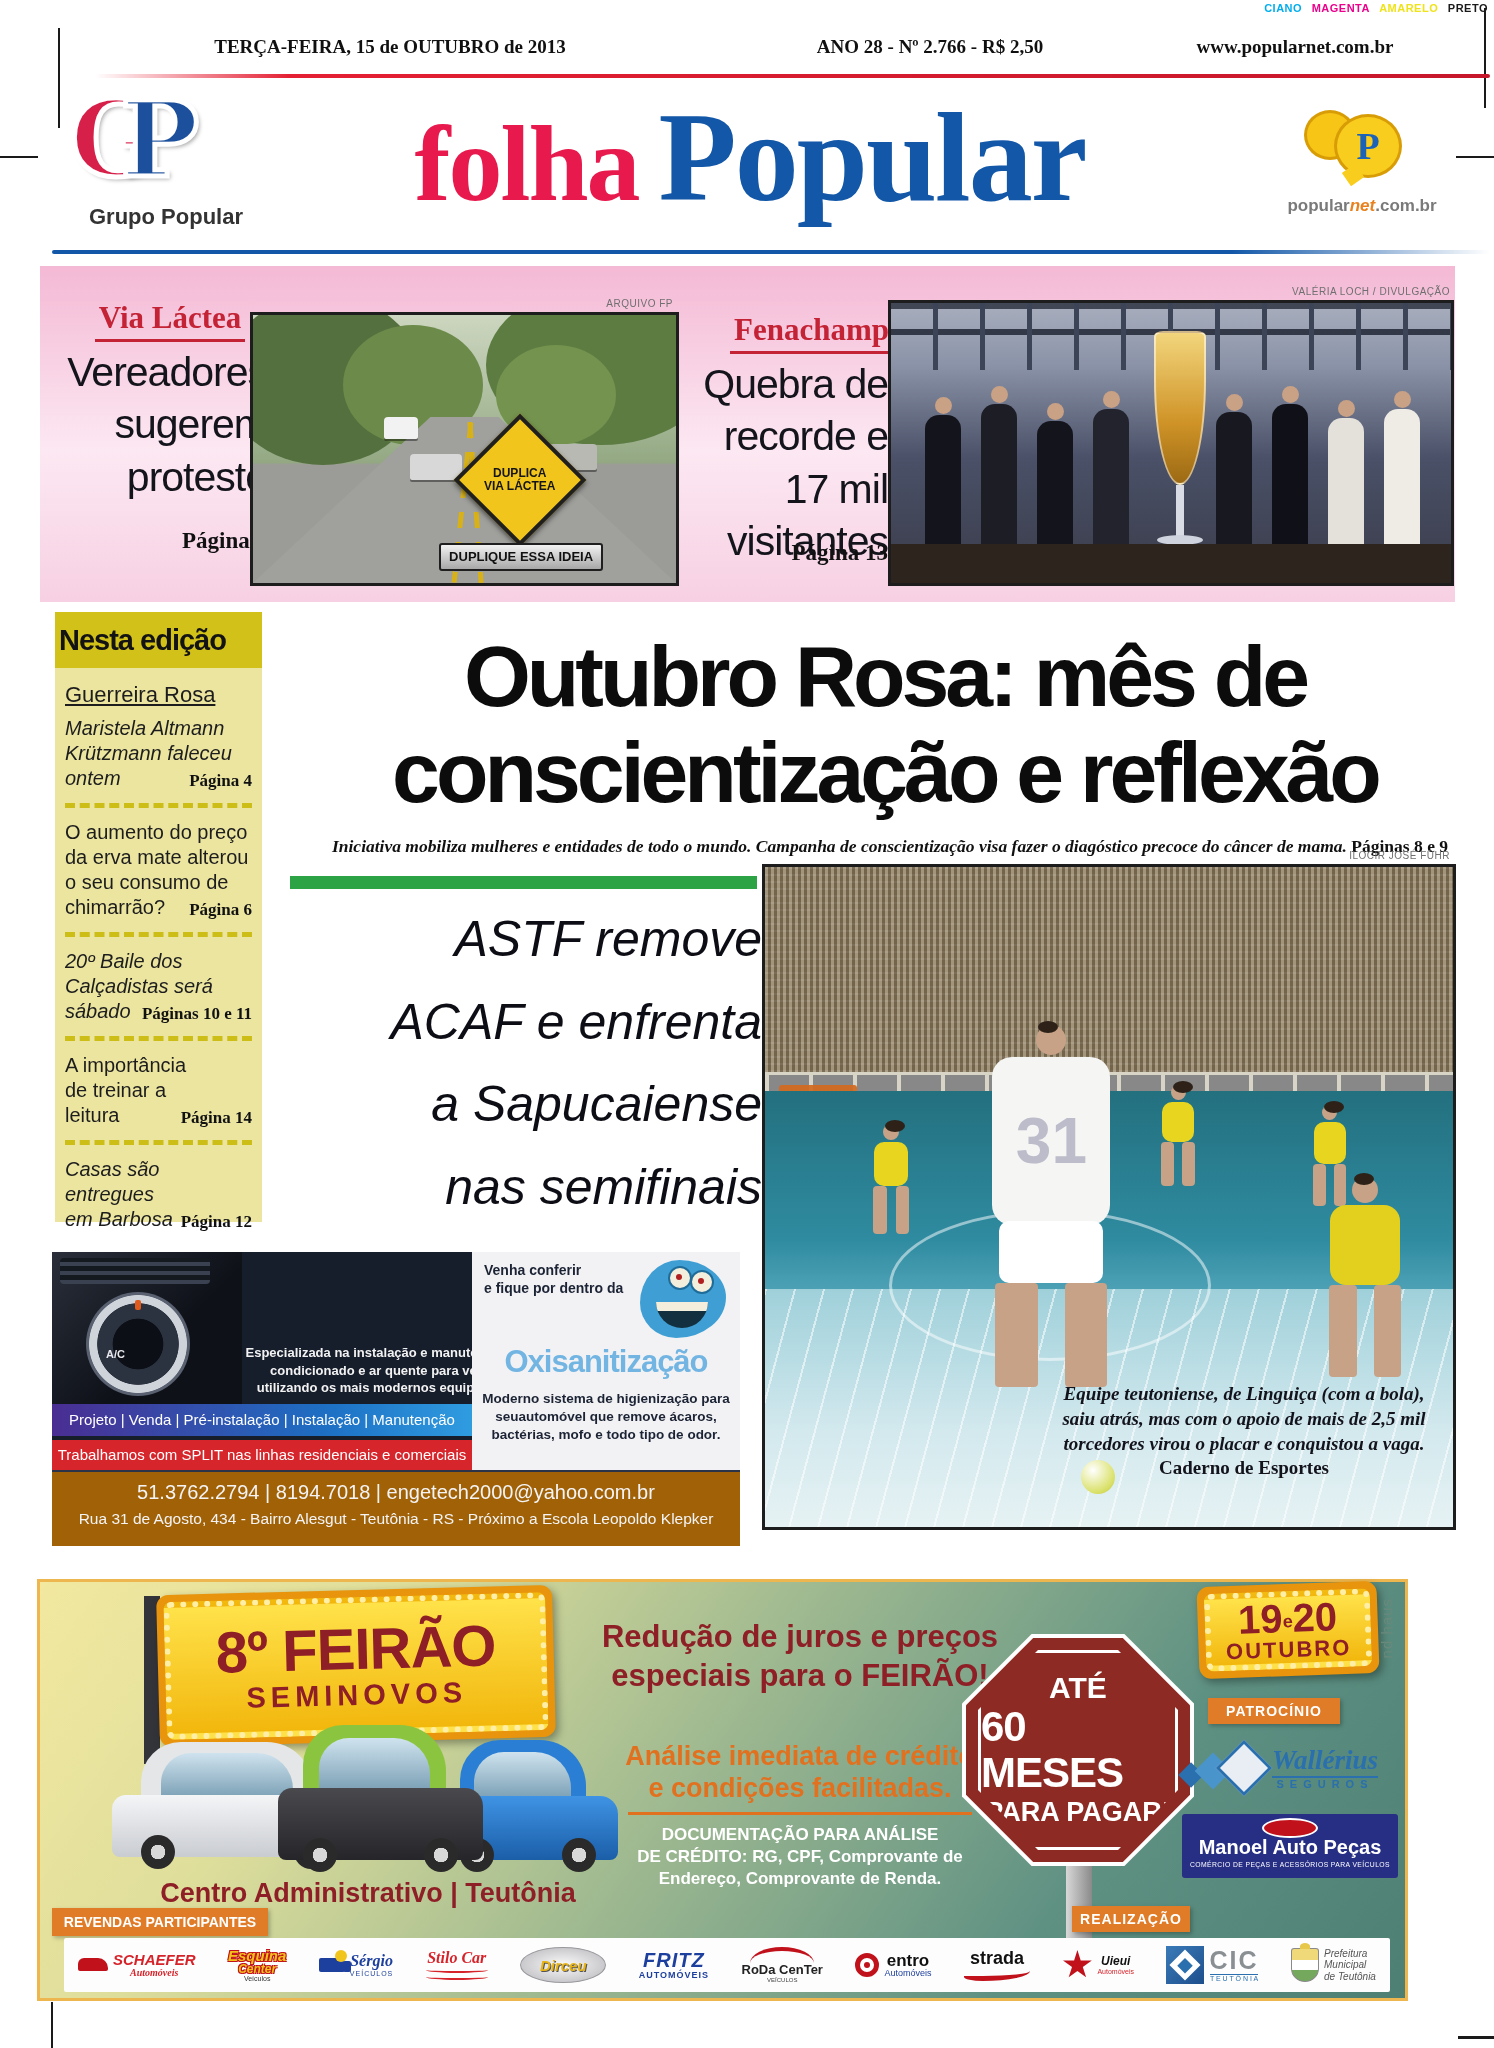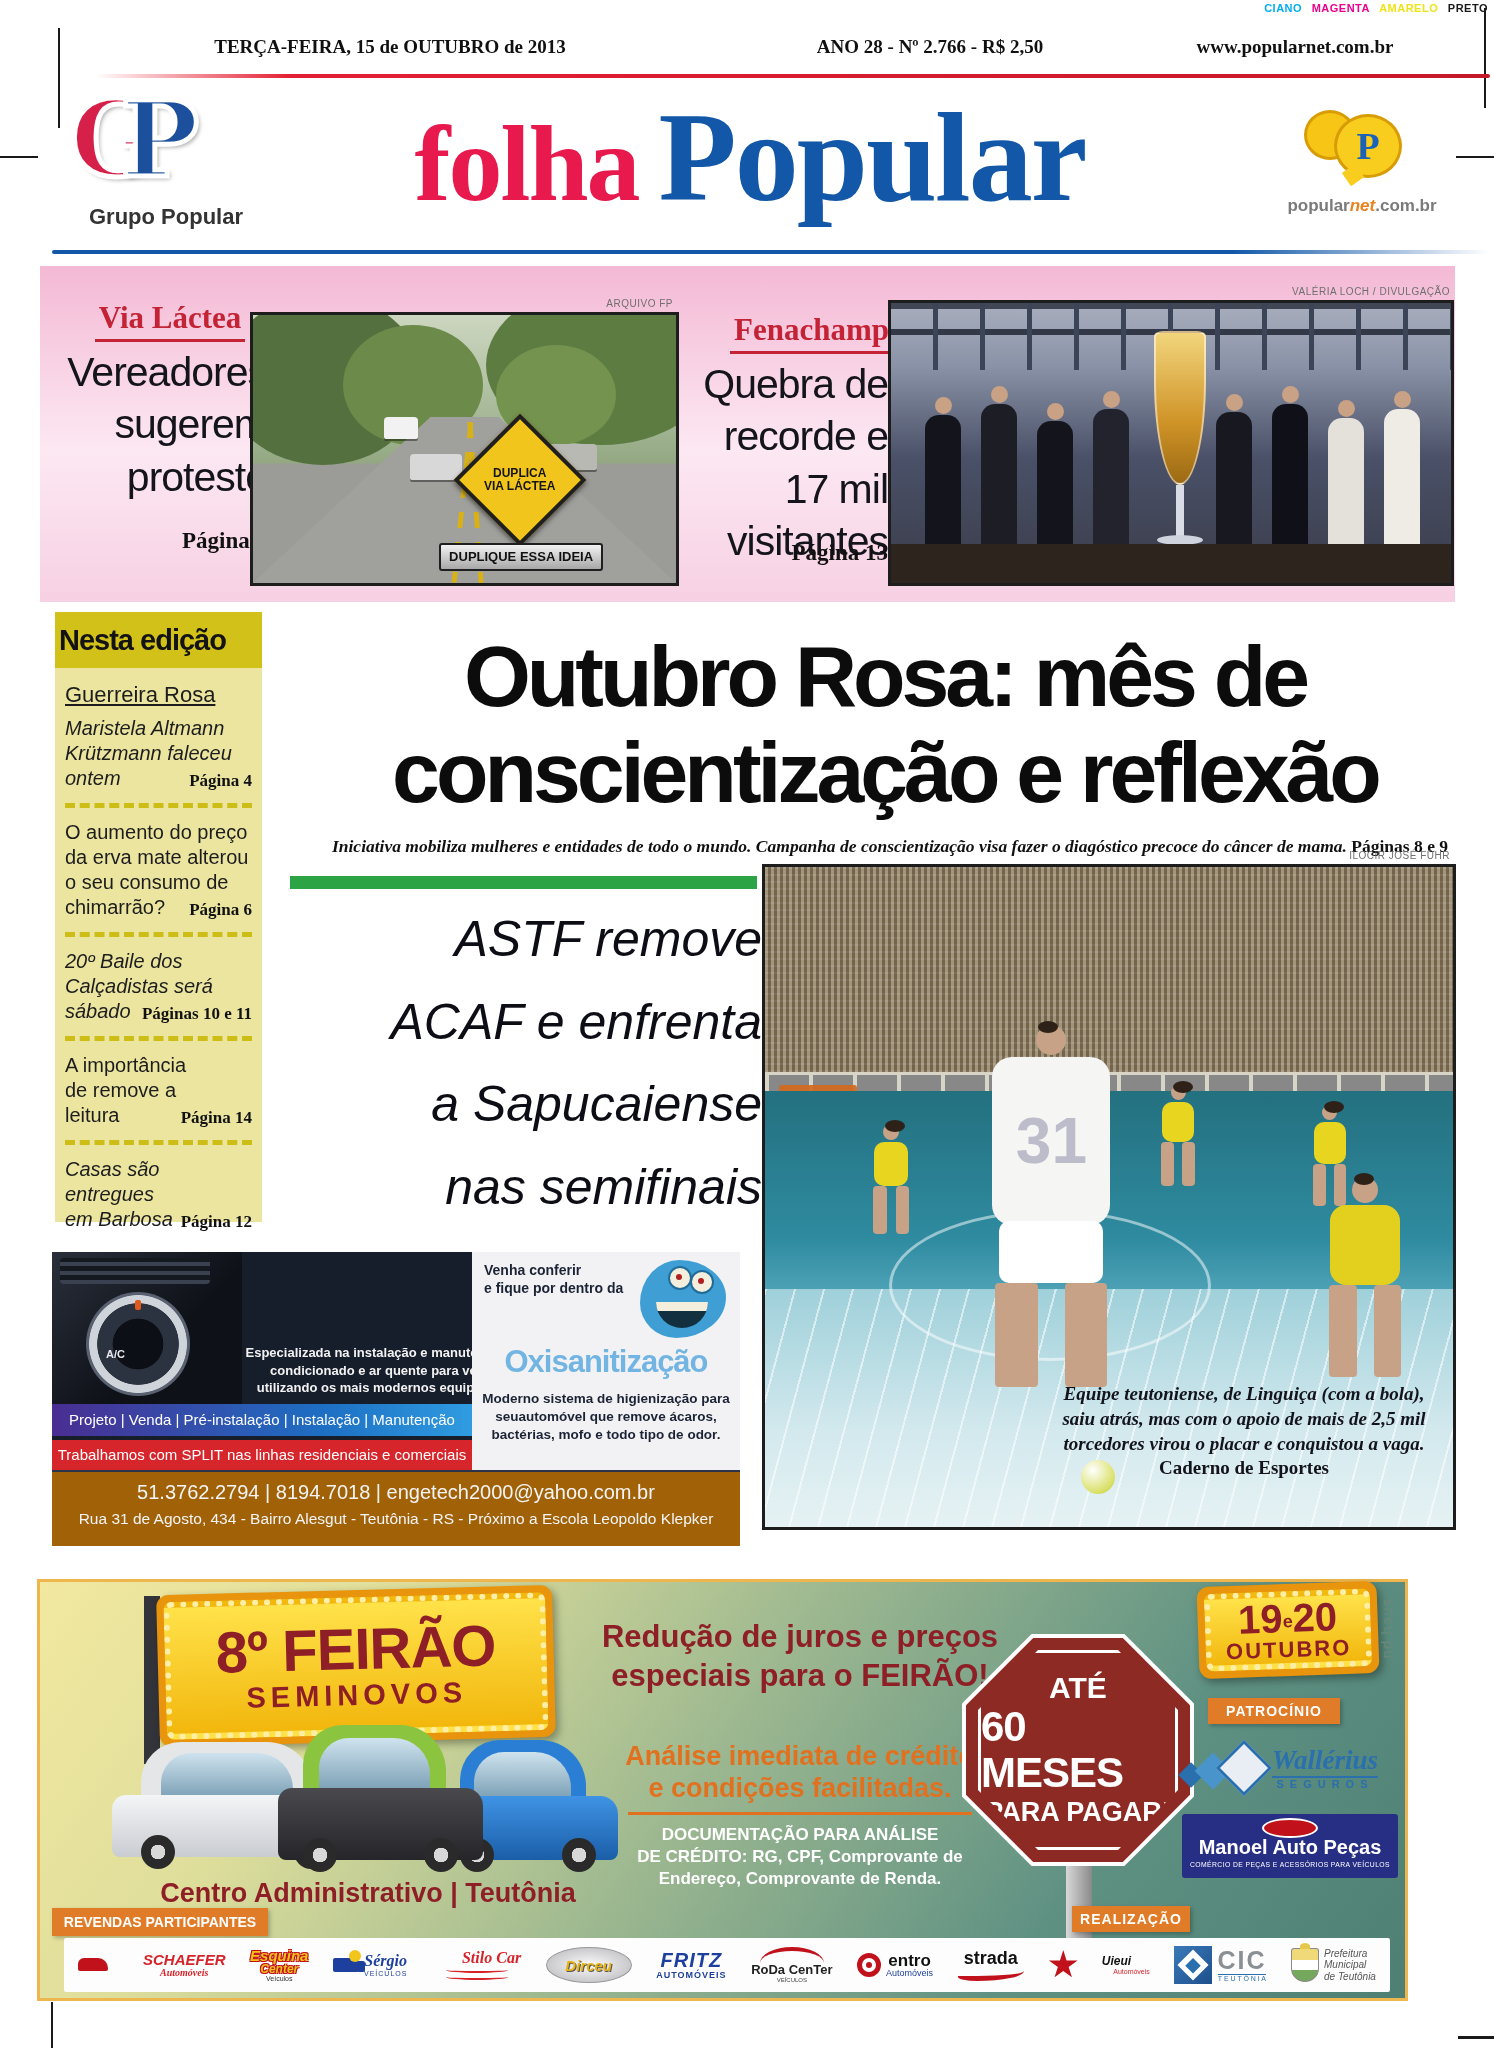--- a/index.html
+++ b/index.html
@@ -231,21 +231,21 @@
   .manoel{left:1142px;top:232px;width:216px;height:64px;background:#272f85;border-radius:3px;
      text-align:center;color:#fff;}
   .manoel .anc{position:absolute;left:50%;top:4px;transform:translateX(-50%);width:52px;height:16px;
      background:#c1121c;border:2px solid #fff;border-radius:50%;}
   .manoel .mt1{margin-top:22px;font-weight:bold;font-size:20px;}
   .manoel .mt2{font-size:6.8px;letter-spacing:.4px;margin-top:2px;}
   .strip{left:24px;top:356px;width:1326px;height:54px;background:#fdfdfd;border-radius:2px;
      display:flex;align-items:center;justify-content:space-between;padding:0 14px;box-sizing:border-box;z-index:2;}
   .dl{display:flex;align-items:center;gap:5px;}
   .dl .col{display:flex;flex-direction:column;align-items:center;line-height:1.02;}
-  .dl-red{color:#d6232a;margin-left:30px;} .dl-blue{color:#1d3f9e;}
+  .dl-red{color:#d6232a;} .dl-blue{color:#1d3f9e;}
   .schaefer-car{width:30px;height:13px;background:#c1121c;border-radius:6px 10px 2px 2px;}
   .esq .a{font-weight:bold;font-style:italic;font-size:15px;color:#f5c21a;
      text-shadow:-1px -1px 0 #c1121c,1px -1px 0 #c1121c,-1px 1px 0 #c1121c,1px 1px 0 #c1121c;}
   .esq .b{font-size:12px;}
   .truck{width:26px;height:14px;position:relative;background:#1d3f9e;border-radius:2px 6px 2px 2px;}
   .truck:before{content:"";position:absolute;right:-6px;top:3px;width:8px;height:11px;background:#1d3f9e;border-radius:2px;}
   .sun{position:absolute;top:-8px;right:-2px;width:12px;height:12px;border-radius:50%;background:#f2c51d;}
   .script{font-family:"Liberation Serif",serif;font-style:italic;font-weight:bold;}
   .waves{width:62px;height:4px;border-bottom:2px solid #d6232a;border-radius:50%;margin-top:1px;}
   .oval{width:84px;height:34px;border-radius:50%;background:radial-gradient(#fafafa,#b5b5ba);
@@ -382,21 +382,21 @@
       <div class="s-title"><span class="txt">O aumento do preço
 da erva mate alterou
 o seu consumo de
 chimarrão?</span> <span class="s-page serif">Página 6</span></div>
       <div class="s-sep"></div>
       <div class="s-title it"><span class="txt">20º Baile dos
 Calçadistas será
 sábado</span> <span class="s-page serif">Páginas 10 e 11</span></div>
       <div class="s-sep"></div>
       <div class="s-title"><span class="txt">A importância
-de remove a
+de treinar a
 leitura</span> <span class="s-page serif">Página 14</span></div>
       <div class="s-sep"></div>
       <div class="s-title it"><span class="txt">Casas são entregues
 em Barbosa</span> <span class="s-page serif">Página 12</span></div>
     </div>
   </div>
 
   <div class="abs mainhead pre">Outubro Rosa: mês de
 conscientização e reflexão</div>
   <div class="abs deck">

